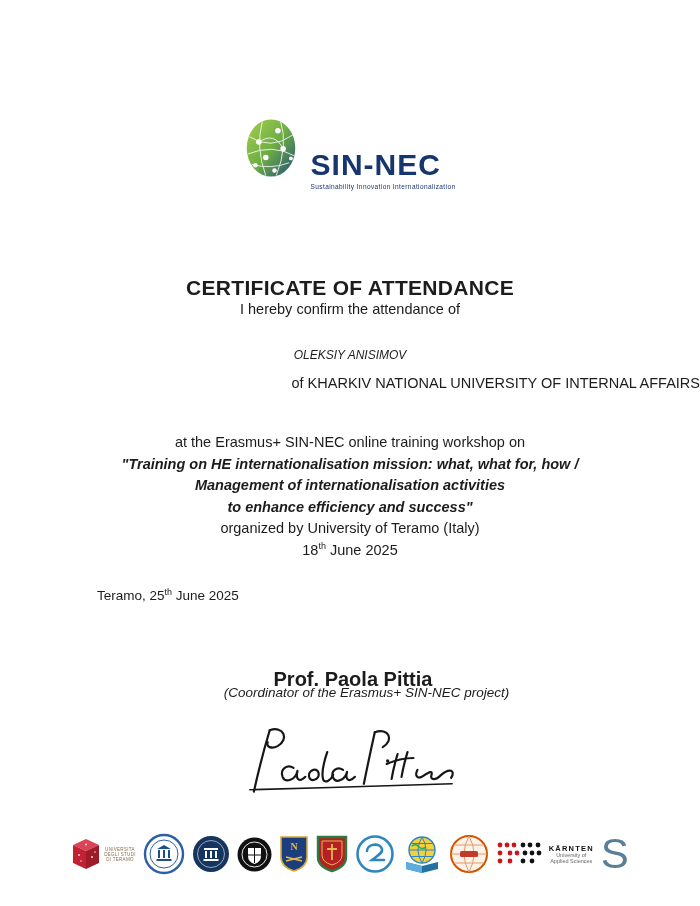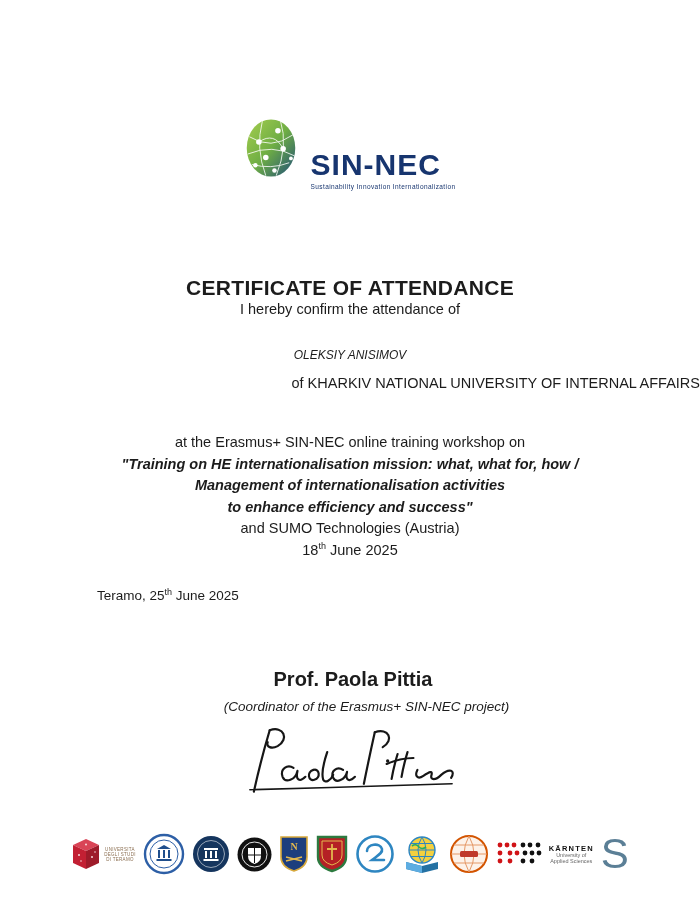--- a/index.html
+++ b/index.html
@@ -19,21 +19,21 @@
   
   #title{top:228px;font-size:21px;font-weight:700;letter-spacing:0.3px;margin-top:48px;}
   #confirm{top:301px;font-size:14.5px;}
   #attendee-name{top:348px;font-size:12px;font-style:italic;}
   #attendee-affil{top:375px;font-size:14.5px;text-align:right;}
   #workshop{top:432px;font-size:14.5px;line-height:21.6px;}
   .bi{font-weight:700;font-style:italic;}
   sup{font-size:9px;vertical-align:super;line-height:0;}
   #issue{top:588px;left:97px;font-size:13.5px;text-align:center;}
   #signatory-name{top:668px;font-size:20px;font-weight:700;margin-left:6px;}
-  #signatory-role{top:699px;font-size:13.5px;font-style:italic;padding-left:33px;}
+  #signatory-role{top:685px;font-size:13.5px;font-style:italic;padding-left:33px;}
   #signature{top:724px;display:flex;justify-content:center;}
 
   
   #partners{top:830px;display:flex;justify-content:center;align-items:center;gap:7px;height:48px;}
   .plogo{display:flex;align-items:center;gap:3px;}
   .teramo-text{display:flex;flex-direction:column;line-height:5px;}
   .teramo-text span{font-size:4.5px;color:#8a6d4f;letter-spacing:0.3px;}
   .kaernten-text{display:flex;flex-direction:column;line-height:7px;margin-left:4px;justify-content:center;}
   .kaernten-name{font-size:7.5px;font-weight:700;letter-spacing:1.2px;color:#111;}
   .kaernten-sub{font-size:5.5px;color:#666;line-height:6px;}
@@ -82,21 +82,21 @@
 
   <div id="confirm" class="abs centered">I hereby confirm the attendance of</div>
   <div id="attendee-name" class="abs centered">OLEKSIY ANISIMOV</div>
   <div id="attendee-affil" class="abs centered">of KHARKIV NATIONAL UNIVERSITY OF INTERNAL AFFAIRS</div>
 
   <div id="workshop" class="abs centered">
     <div>at the Erasmus+ SIN-NEC online training workshop on</div>
     <div class="bi">"Training on HE internationalisation mission: what, what for, how /</div>
     <div class="bi">Management of internationalisation activities</div>
     <div class="bi">to enhance efficiency and success"</div>
-    <div>and SUMO Technologies (Austria)</div>
+    <div>organized by University of Teramo (Italy)</div>
     <div><span>18</span><sup>th</sup><span> June 2025</span></div>
   </div>
 
   <div id="issue" class="abs"><span>Teramo, 25</span><sup>th</sup><span> June 2025</span></div>
 
   <div id="signatory-name" class="abs centered">Prof. Paola Pittia</div>
   <div id="signatory-role" class="abs centered">(Coordinator of the Erasmus+ SIN-NEC project)</div>
 
   <div id="signature" class="abs centered">
     <svg width="228" height="72" viewBox="0 0 230 72">

